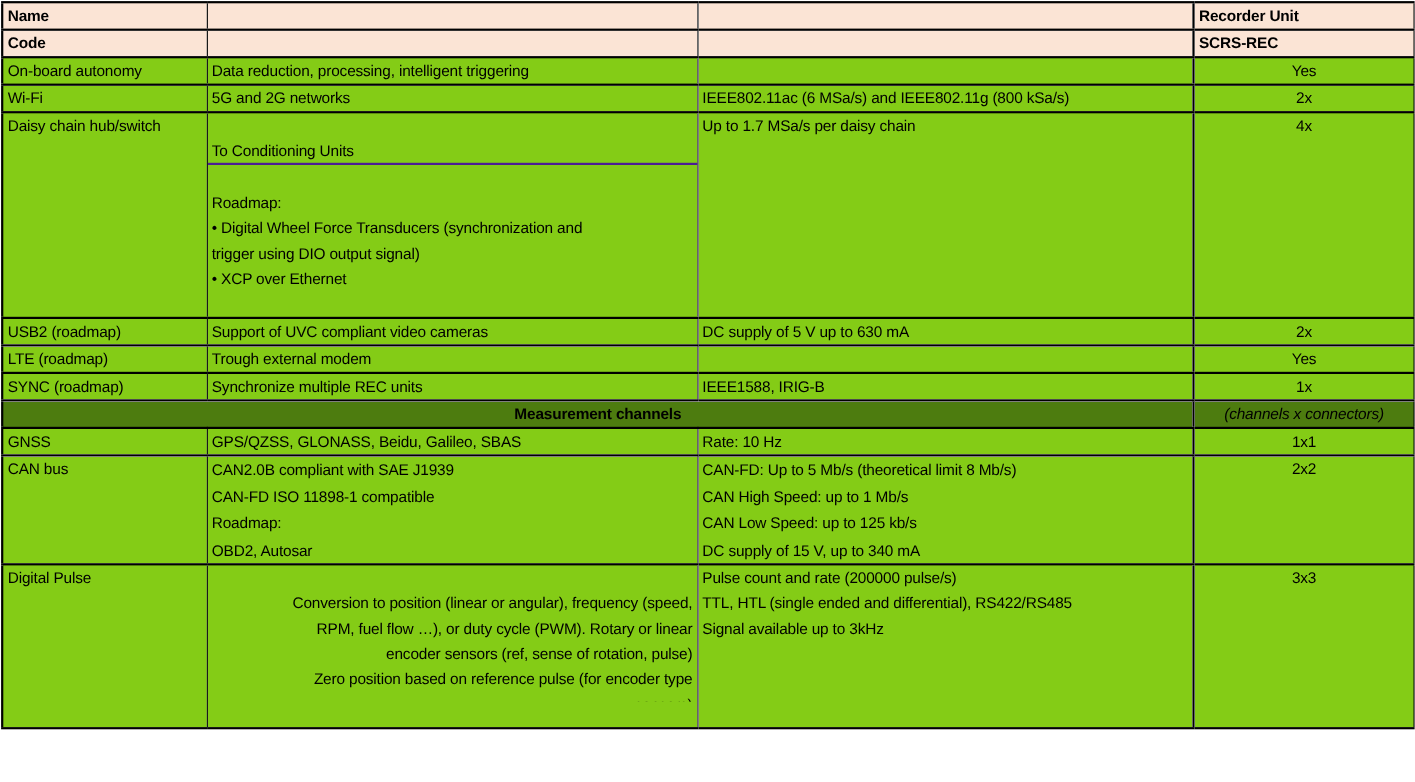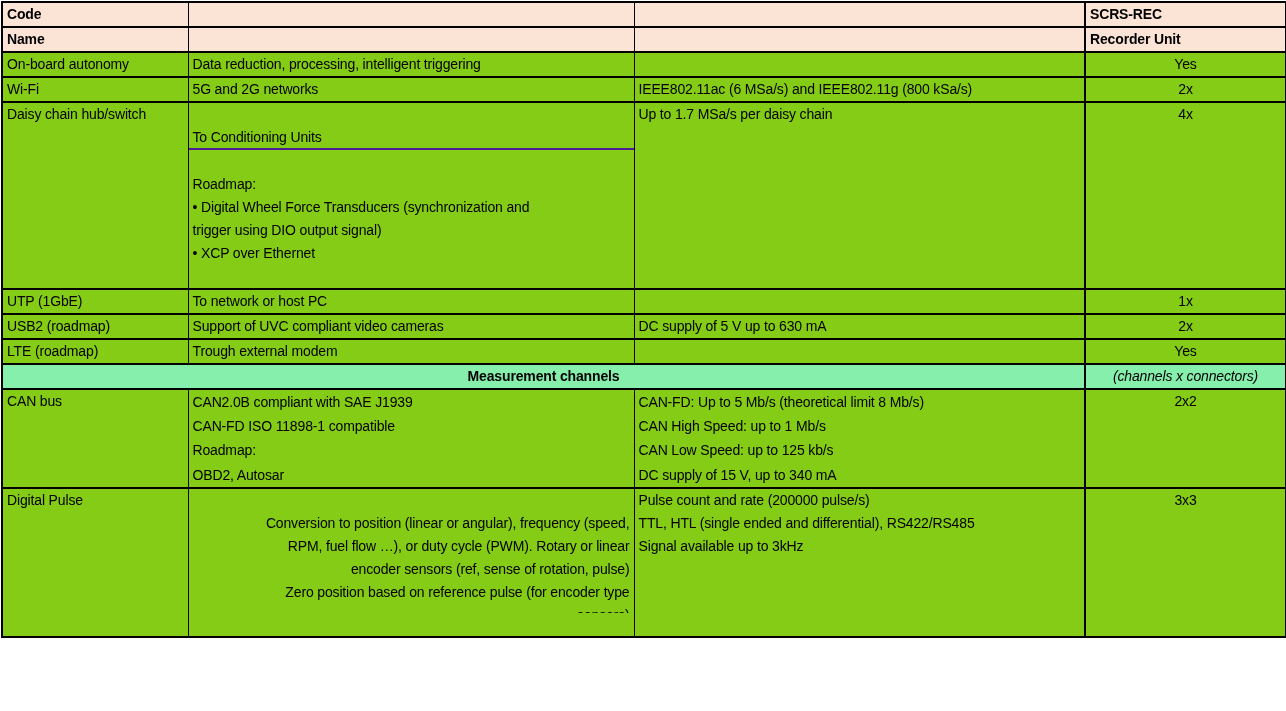--- a/index.html
+++ b/index.html
@@ -22,21 +22,21 @@
     vertical-align:top;
     padding:0 4px;
     line-height:23px;
     overflow:hidden;
     white-space:pre-line;
     background:#84cc16;
   }
   td.c4{border-left-width:2px;text-align:center;}
   tr.hdr td{background:#FBE4D5;font-weight:bold;}
   tr.hdr td.c4{text-align:left;}
-  tr.section td{background:#86efac;}
+  tr.section td{background:#4d7c0f;}
   td.section-label{text-align:center;font-weight:bold;}
   td.section-note{font-style:italic;}
   td.p0{padding:0;}
   .sub-top{padding:0 4px;height:22px;border-bottom:2px solid #4c1d95;overflow:hidden;white-space:pre-line;}
   .sub-rest{padding:0 4px;white-space:pre-line;}
   .lh24{line-height:24.2px;}
   .dpclip{height:101px;overflow:hidden;white-space:pre-line;text-align:right;}
   .h21{height:21px}.h23{height:23px}.h24{height:24px}.h97{height:97px}.h103{height:103px}.h117{height:117px}
 </style>
 </head>
@@ -45,31 +45,31 @@
 <table>
   <colgroup>
     <col style="width:186px">
       <col style="width:446px">
       <col style="width:451px">
       <col style="width:201px">
   </colgroup>
   <tbody>
 
     <tr class="hdr h23">
+      <td class="c1">Name</td>
+      <td class="c2"></td>
+      <td class="c3"></td>
+      <td class="c4">Recorder Unit</td>
+    </tr>
+
+    <tr class="hdr h23">
       <td class="c1">Code</td>
       <td class="c2"></td>
       <td class="c3"></td>
       <td class="c4">SCRS-REC</td>
-    </tr>
-
-    <tr class="hdr h23">
-      <td class="c1">Name</td>
-      <td class="c2"></td>
-      <td class="c3"></td>
-      <td class="c4">Recorder Unit</td>
     </tr>
 
     <tr class="h23">
       <td class="c1">On-board autonomy</td>
       <td class="c2">Data reduction, processing, intelligent triggering</td>
       <td class="c3"></td>
       <td class="c4">Yes</td>
     </tr>
 
 
@@ -86,48 +86,54 @@
         <div class="sub-top">To Conditioning Units</div>
         <div class="sub-rest">Roadmap:
 • Digital Wheel Force Transducers (synchronization and
 trigger using DIO output signal)
 • XCP over Ethernet</div>
       </td>
       <td class="c3">Up to 1.7 MSa/s per daisy chain</td>
       <td class="c4">4x</td>
     </tr>
 
-    <tr class="h23">
-      <td class="c1">UTP (1GbE)</td>
-      <td class="c2">To network or host PC</td>
-      <td class="c3"></td>
-      <td class="c4">1x</td>
-    </tr>
 
     <tr class="h24">
       <td class="c1">USB2 (roadmap)</td>
       <td class="c2">Support of UVC compliant video cameras</td>
       <td class="c3">DC supply of 5 V up to 630 mA</td>
       <td class="c4">2x</td>
     </tr>
 
 
     <tr class="h23">
       <td class="c1">LTE (roadmap)</td>
       <td class="c2">Trough external modem</td>
       <td class="c3"></td>
       <td class="c4">Yes</td>
     </tr>
 
+    <tr class="h23">
+      <td class="c1">SYNC (roadmap)</td>
+      <td class="c2">Synchronize multiple REC units</td>
+      <td class="c3">IEEE1588, IRIG-B</td>
+      <td class="c4">1x</td>
+    </tr>
 
     <tr class="section h21">
       <td class="section-label" colspan="3">Measurement channels</td>
       <td class="c4 section-note">(channels x connectors)</td>
     </tr>
 
+    <tr class="h23">
+      <td class="c1">GNSS</td>
+      <td class="c2">GPS/QZSS, GLONASS, Beidu, Galileo, SBAS</td>
+      <td class="c3">Rate: 10 Hz</td>
+      <td class="c4">1x1</td>
+    </tr>
 
     <tr class="h97">
       <td class="c1">CAN bus</td>
       <td class="c2 lh24">CAN2.0B compliant with SAE J1939
 CAN-FD ISO 11898-1 compatible
 Roadmap:
 OBD2, Autosar</td>
       <td class="c3 lh24">CAN-FD: Up to 5 Mb/s (theoretical limit 8 Mb/s)
 CAN High Speed: up to 1 Mb/s
 CAN Low Speed: up to 125 kb/s

